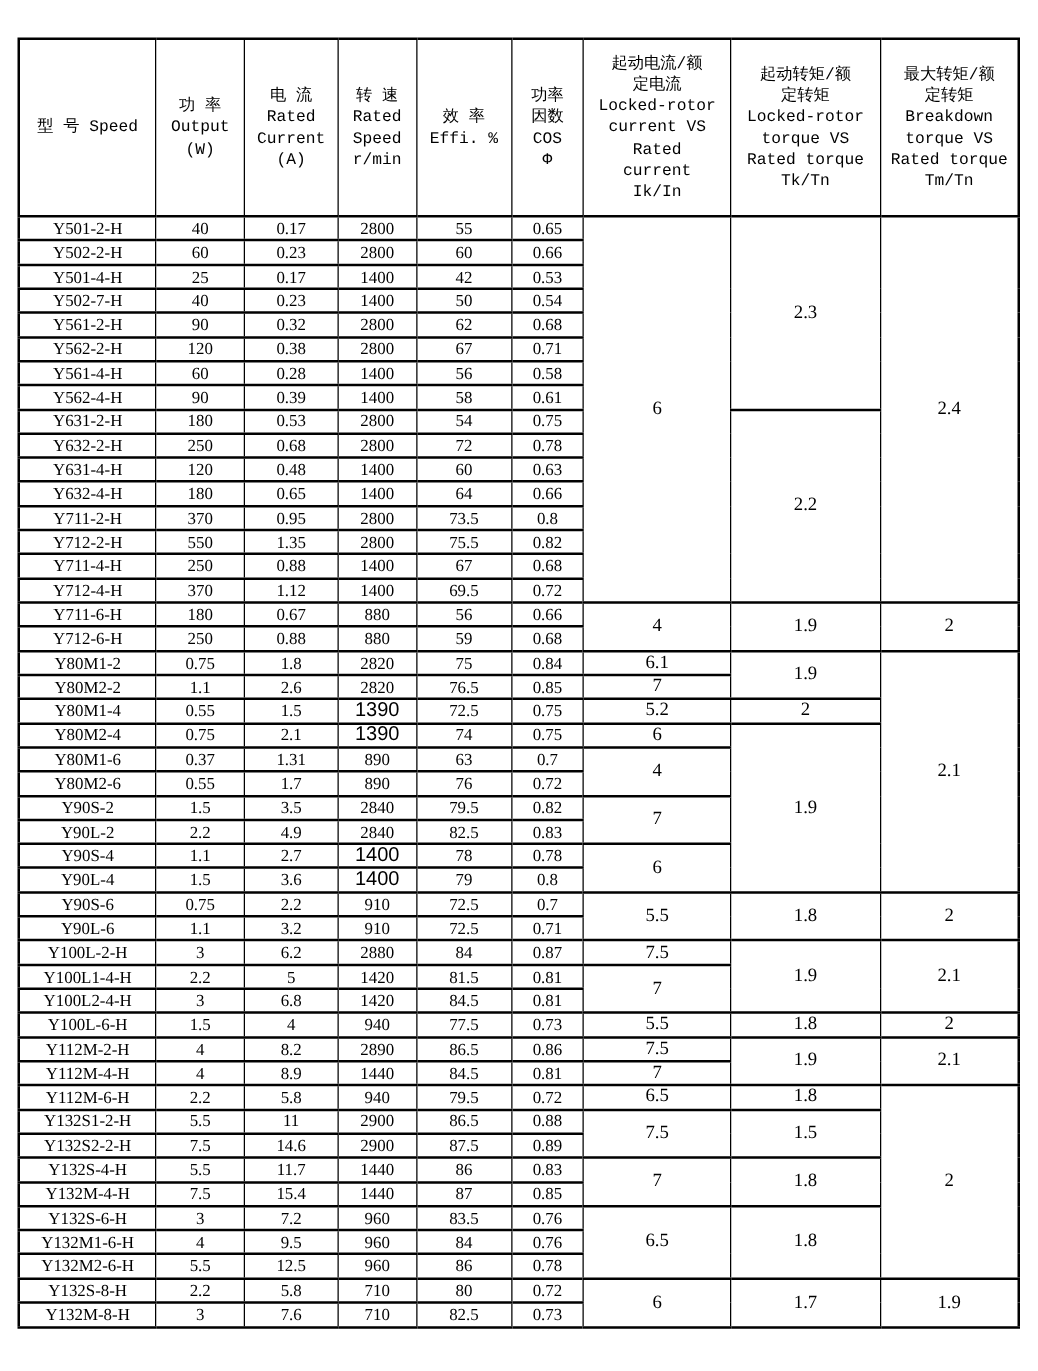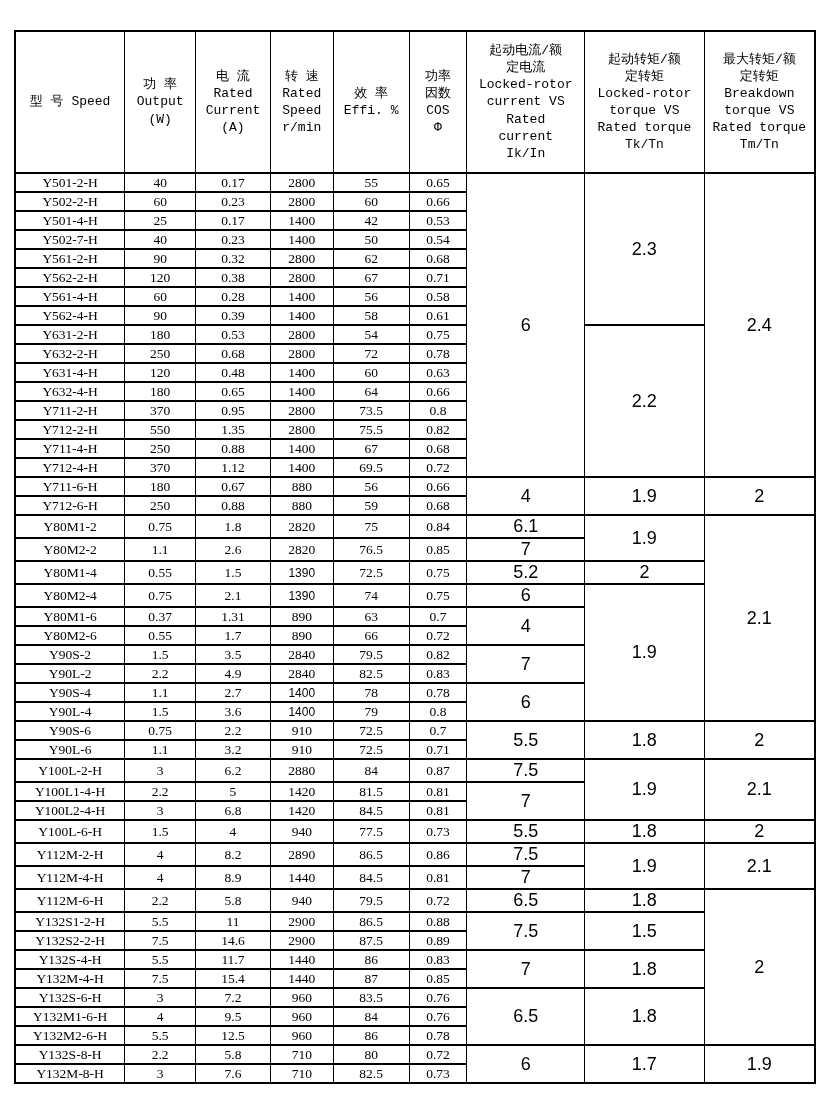--- a/index.html
+++ b/index.html
@@ -47,25 +47,25 @@
     line-height: 1.32;
     white-space: pre-line;
   }
   td.data-cell {
     font-family: "Liberation Serif", "DejaVu Serif", serif;
     font-size: 13.5px;
     line-height: 1;
   }
   td.data-cell.alt-font {
     font-family: "Liberation Sans", "DejaVu Sans", sans-serif;
-    font-size: 12px;
+    font-size: 16px;
   }
   td.merged-cell {
-    font-family: Liberation Sans, sans-serif;
-    font-size: 18px;
+    font-family: Liberation Serif, serif;
+    font-size: 15px;
   }
 </style>
 </head>
 <body>
 
 <div class="page">
   <table class="spec-table">
     <colgroup>
         <col style="width: 13.72%;">
         <col style="width: 8.85%;">
@@ -317,21 +317,21 @@
           <td class="data-cell">890</td>
           <td class="data-cell">63</td>
           <td class="data-cell">0.7</td>
           <td class="merged-cell" rowspan="2">4</td>
         </tr>
         <tr>
           <td class="data-cell">Y80M2-6</td>
           <td class="data-cell">0.55</td>
           <td class="data-cell">1.7</td>
           <td class="data-cell">890</td>
-          <td class="data-cell">66</td>
+          <td class="data-cell">76</td>
           <td class="data-cell">0.72</td>
         </tr>
         <tr>
           <td class="data-cell">Y90S-2</td>
           <td class="data-cell">1.5</td>
           <td class="data-cell">3.5</td>
           <td class="data-cell">2840</td>
           <td class="data-cell">79.5</td>
           <td class="data-cell">0.82</td>
           <td class="merged-cell" rowspan="2">7</td>

